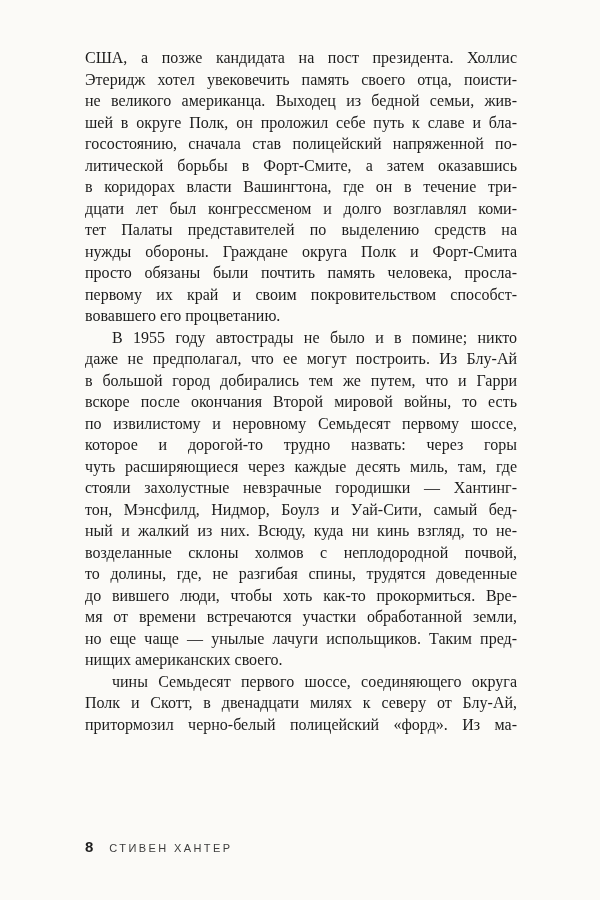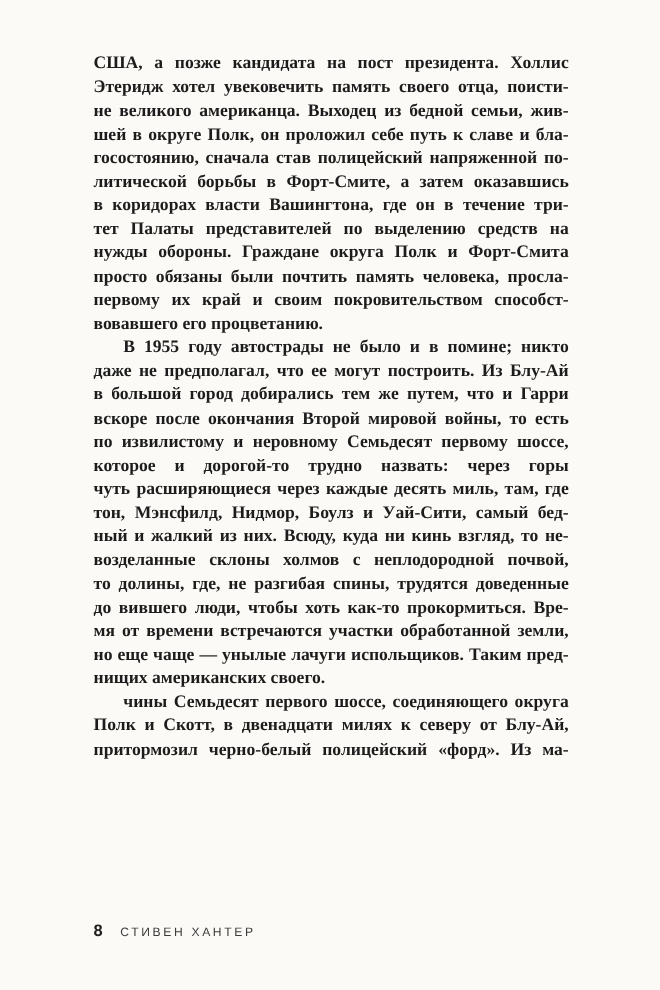--- a/index.html
+++ b/index.html
@@ -20,21 +20,20 @@
     background: #fbfaf7;
   }
   .text-block {
     position: absolute;
     left: 85px;
     top: 47px;
     width: 432px;
     color: #1c1c1c;
     font-size: 16px;
     line-height: 21.5px;
-    font-weight: bold;
   }
   .paragraph {
     margin: 0;
   }
   .line {
     text-align: justify;
     text-align-last: justify;
   }
   .line.last {
     text-align-last: left;
@@ -69,34 +68,36 @@
 <div class="page">
   <div class="text-block">
       <div class="paragraph">
         <div class="line">США, а позже кандидата на пост президента. Холлис</div>
         <div class="line">Этеридж хотел увековечить память своего отца, поисти-</div>
         <div class="line">не великого американца. Выходец из бедной семьи, жив-</div>
         <div class="line">шей в округе Полк, он проложил себе путь к славе и бла-</div>
         <div class="line">госостоянию, сначала став полицейский напряженной по-</div>
         <div class="line">литической борьбы в Форт-Смите, а затем оказавшись</div>
         <div class="line">в коридорах власти Вашингтона, где он в течение три-</div>
+        <div class="line">дцати лет был конгрессменом и долго возглавлял коми-</div>
         <div class="line">тет Палаты представителей по выделению средств на</div>
         <div class="line">нужды обороны. Граждане округа Полк и Форт-Смита</div>
         <div class="line">просто обязаны были почтить память человека, просла-</div>
         <div class="line">первому их край и своим покровительством способст-</div>
         <div class="line last">вовавшего его процветанию.</div>
       </div>
       <div class="paragraph indent">
         <div class="line">В 1955 году автострады не было и в помине; никто</div>
         <div class="line">даже не предполагал, что ее могут построить. Из Блу-Ай</div>
         <div class="line">в большой город добирались тем же путем, что и Гарри</div>
         <div class="line">вскоре после окончания Второй мировой войны, то есть</div>
         <div class="line">по извилистому и неровному Семьдесят первому шоссе,</div>
         <div class="line">которое и дорогой-то трудно назвать: через горы</div>
         <div class="line">чуть расширяющиеся через каждые десять миль, там, где</div>
+        <div class="line">стояли захолустные невзрачные городишки — Хантинг-</div>
         <div class="line">тон, Мэнсфилд, Нидмор, Боулз и Уай-Сити, самый бед-</div>
         <div class="line">ный и жалкий из них. Всюду, куда ни кинь взгляд, то не-</div>
         <div class="line">возделанные склоны холмов с неплодородной почвой,</div>
         <div class="line">то долины, где, не разгибая спины, трудятся доведенные</div>
         <div class="line">до вившего люди, чтобы хоть как-то прокормиться. Вре-</div>
         <div class="line">мя от времени встречаются участки обработанной земли,</div>
         <div class="line">но еще чаще — унылые лачуги испольщиков. Таким пред-</div>
         <div class="line last">нищих американских своего.</div>
       </div>
       <div class="paragraph indent">

